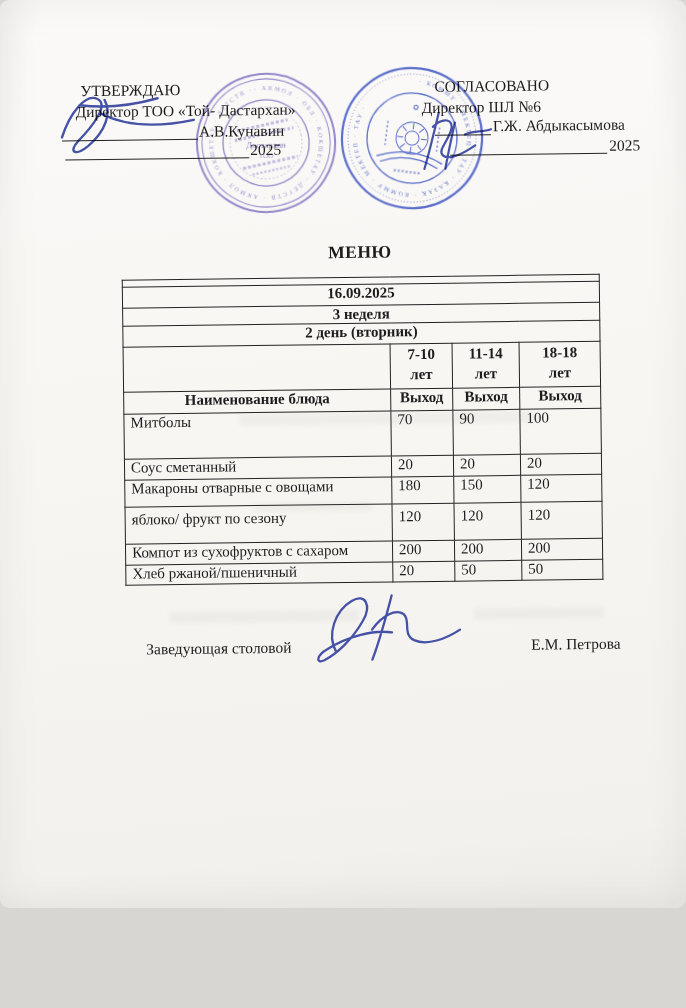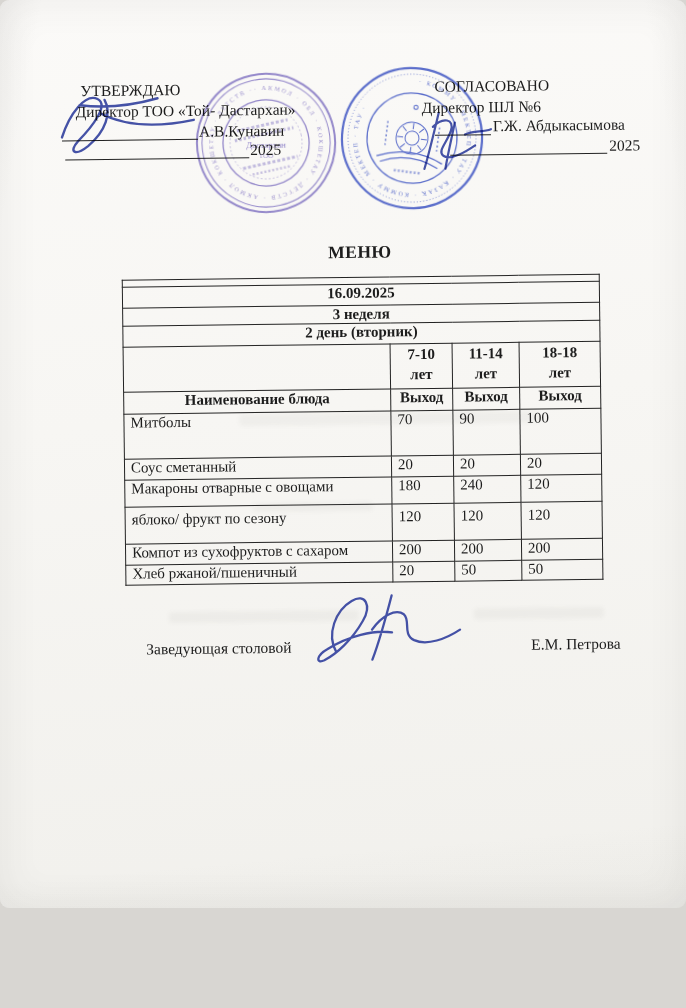--- a/index.html
+++ b/index.html
@@ -179,21 +179,21 @@
         </tr>
         <tr class="r1">
           <td class="dish">Соус сметанный</td>
           <td class="val">20</td>
           <td class="val">20</td>
           <td class="val">20</td>
         </tr>
         <tr class="r2">
           <td class="dish">Макароны отварные с овощами</td>
           <td class="val">180</td>
-          <td class="val">240</td>
+          <td class="val">150</td>
           <td class="val">120</td>
         </tr>
         <tr class="r3">
           <td class="dish">яблоко/ фрукт по сезону</td>
           <td class="val">120</td>
           <td class="val">120</td>
           <td class="val">120</td>
         </tr>
         <tr class="r4">
           <td class="dish">Компот из сухофруктов с сахаром</td>

